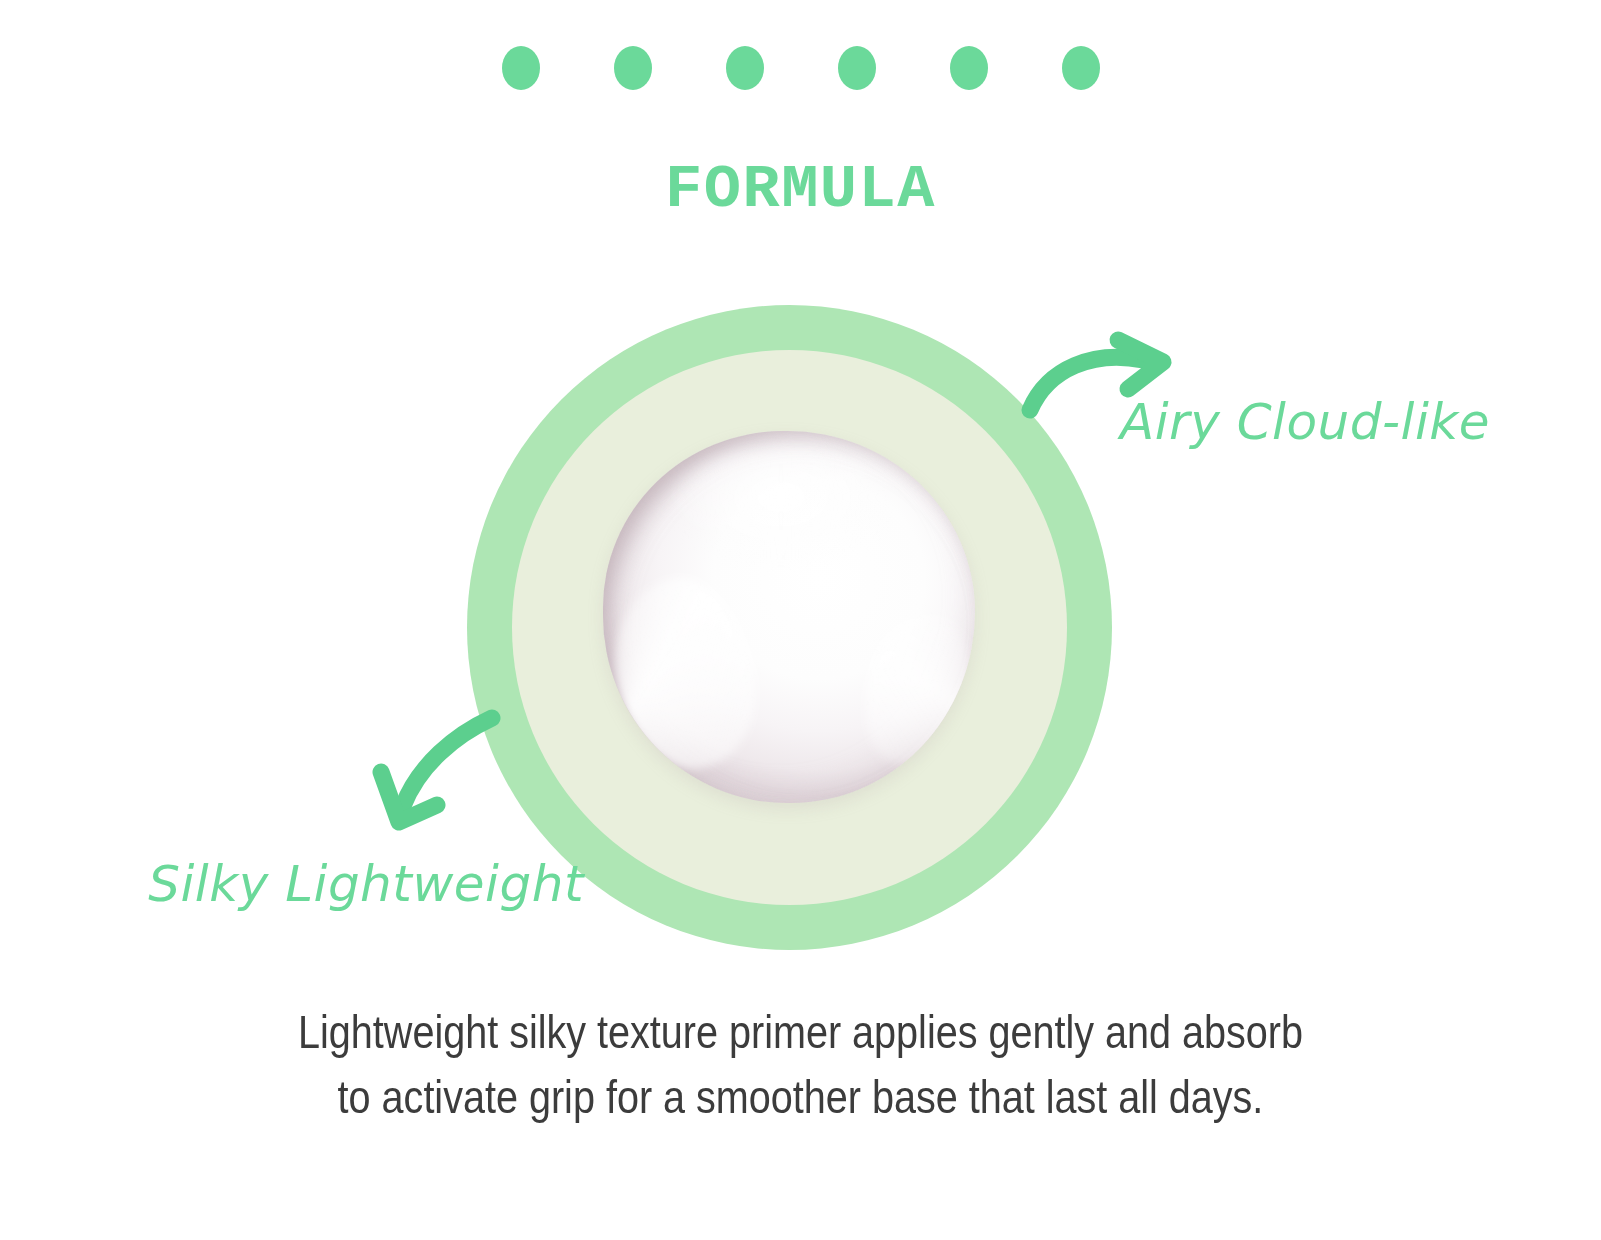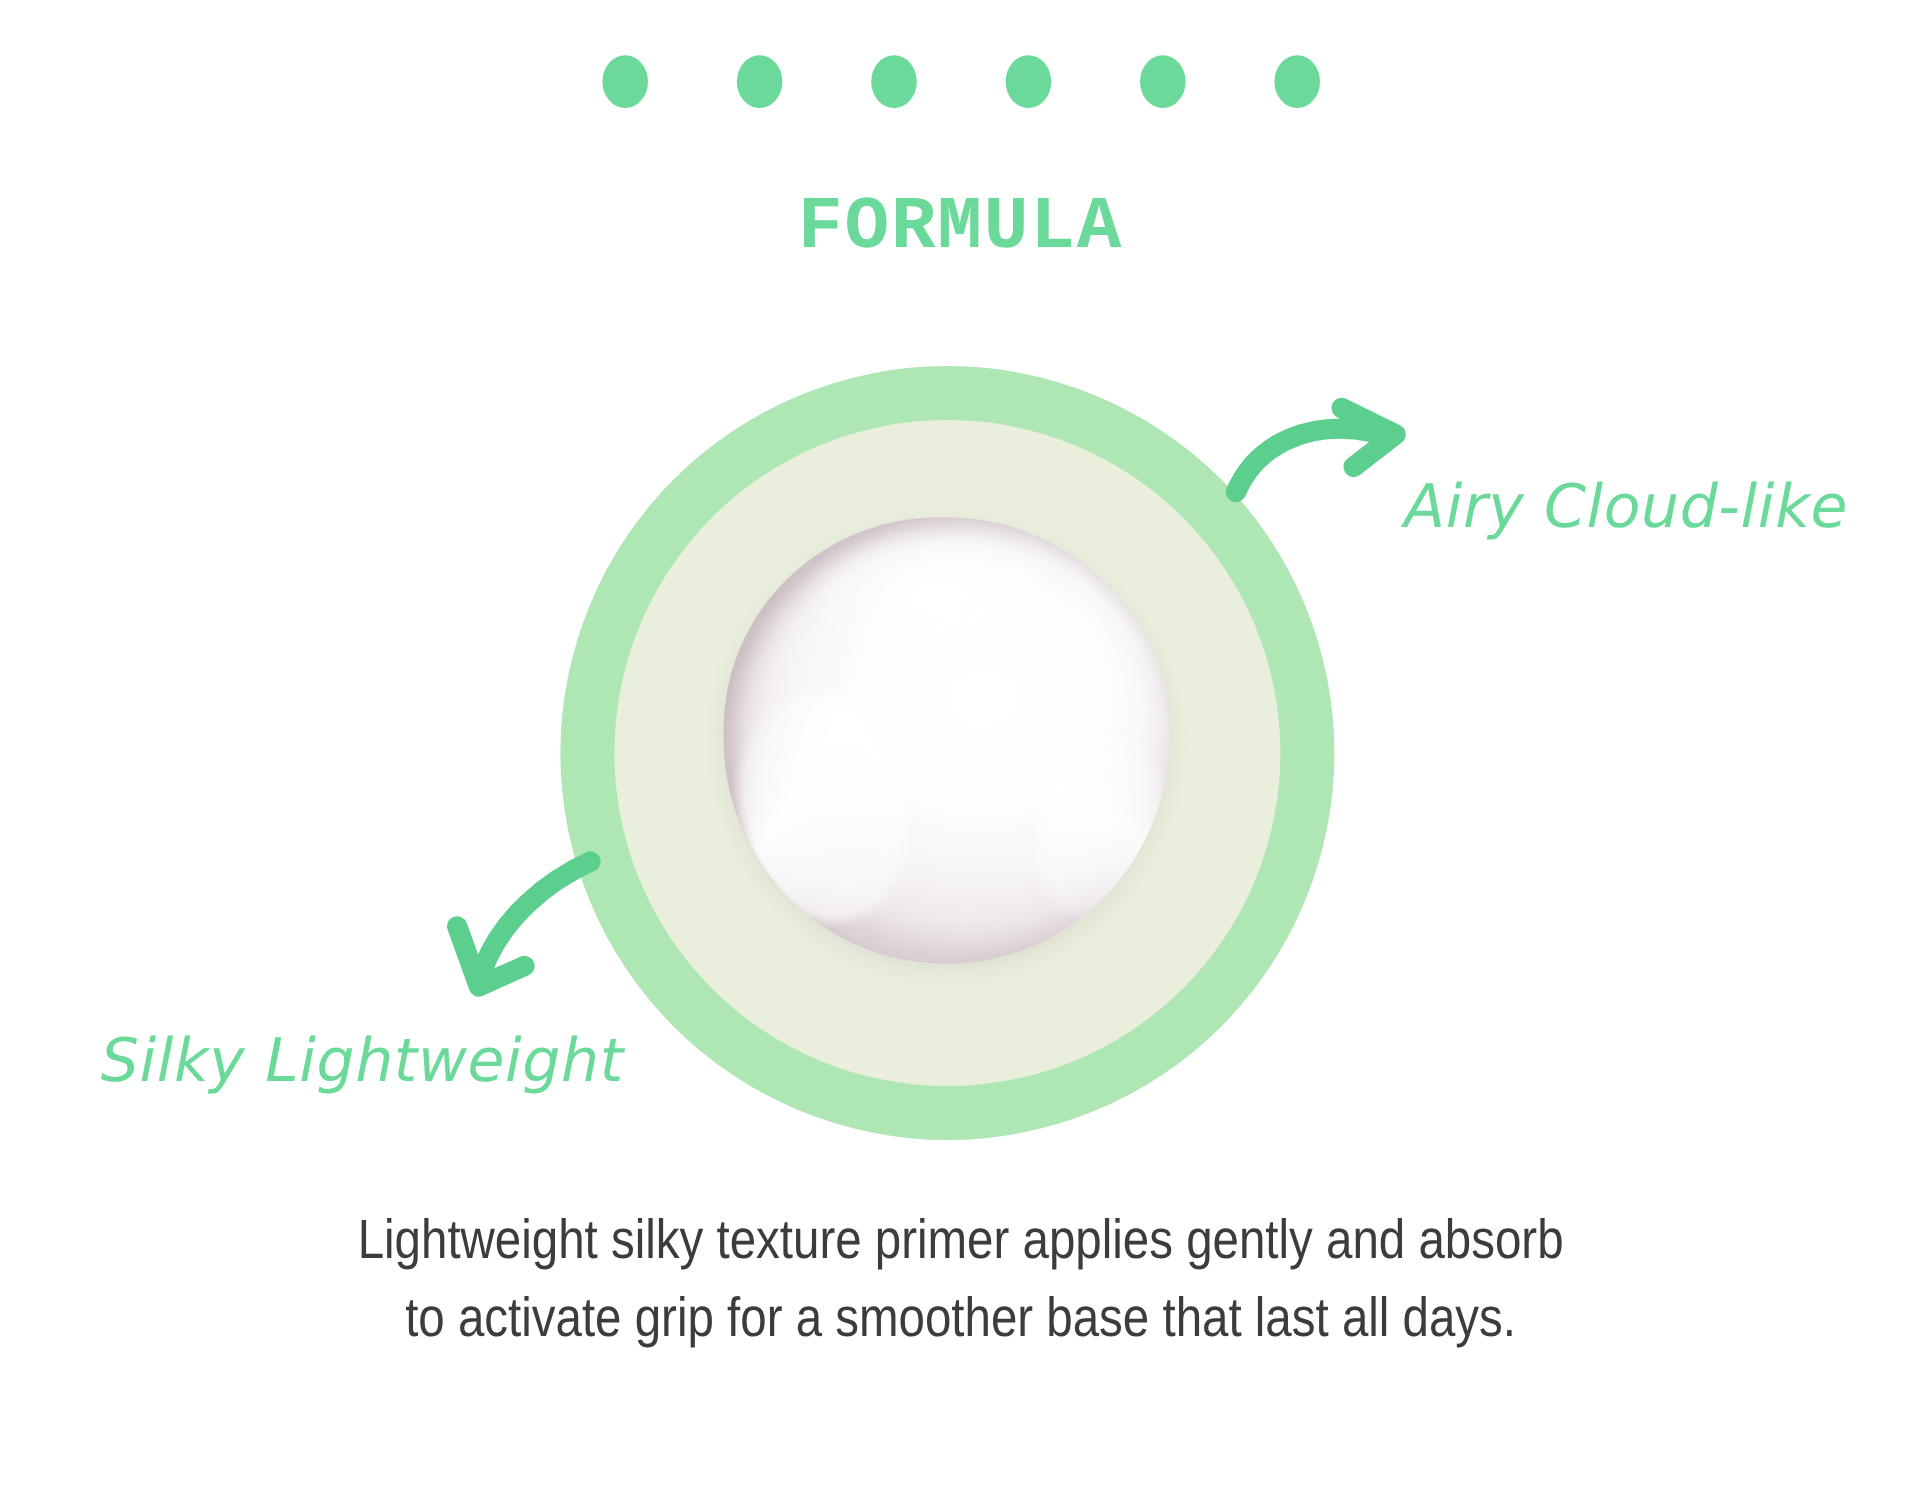--- a/index.html
+++ b/index.html
@@ -147,32 +147,32 @@
     position: absolute;
     font-family: "DejaVu Sans", sans-serif;
     color: #6BD99A;
     font-weight: normal;
     line-height: 1.05;
   }
   #callout-airy {
     left: 1070px;
     top: 396px;
     width: 470px;
-    text-align: right;
+    text-align: center;
     font-size: 50px;
     font-style: italic;
     letter-spacing: 0.5px;
   }
   #callout-airy .ln1 { display:block; }
   #callout-airy .ln2 { display:block; }
   #callout-silky {
     left: 84px;
     top: 858px;
     width: 500px;
-    text-align: left;
+    text-align: right;
     font-size: 50px;
     font-style: italic;
     letter-spacing: 0.5px;
   }
 
   
   #description {
     position: absolute;
     left: 0;
     top: 1000px;

